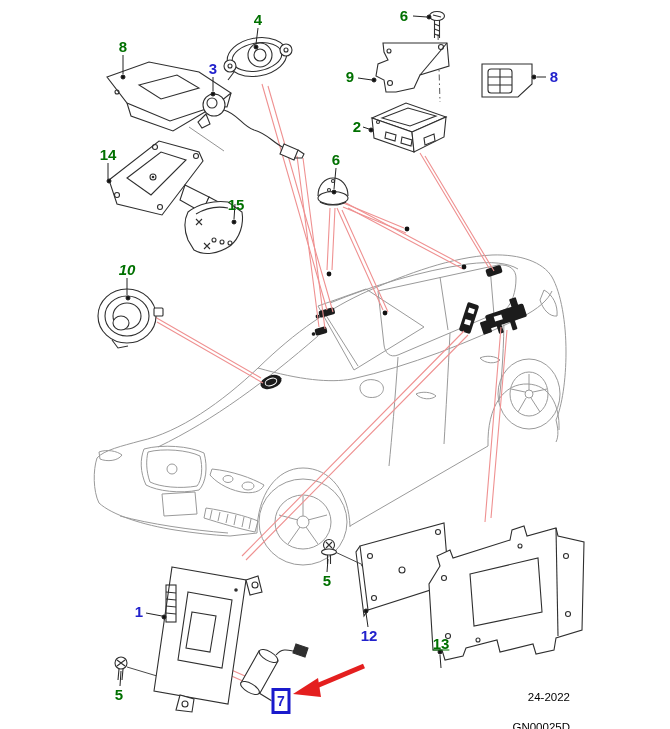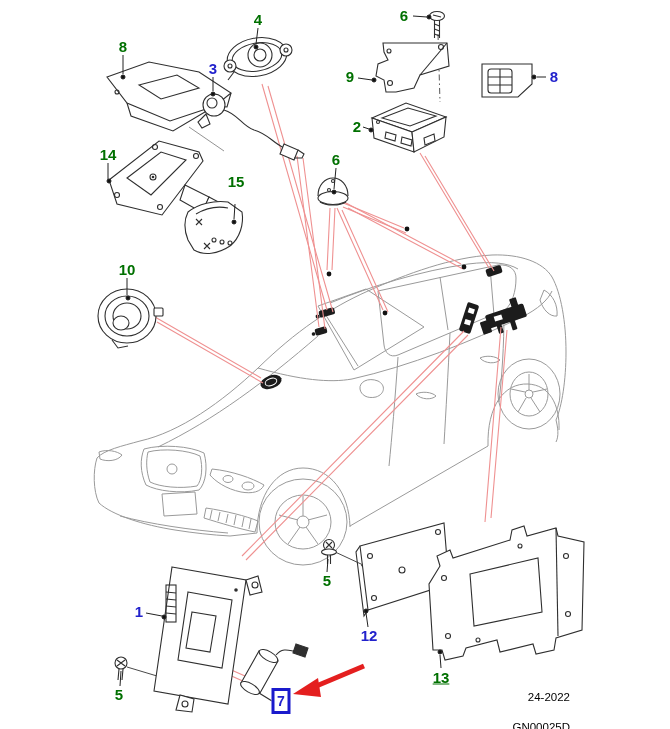--- a/index.html
+++ b/index.html
@@ -327,24 +327,24 @@
 
   <div class="plabel c-green" style="left: 123px; top: 46px;">8</div>
   <div class="plabel c-green" style="left: 108px; top: 154px; text-align: center;">14</div>
   <div class="plabel c-blue" style="left: 213px; top: 68px;">3</div>
   <div class="plabel c-green" style="left: 258px; top: 19px;">4</div>
   <div class="plabel c-green" style="left: 404px; top: 15px;">6</div>
   <div class="plabel c-green" style="left: 350px; top: 76px;">9</div>
   <div class="plabel c-green" style="left: 357px; top: 126px;">2</div>
   <div class="plabel c-blue" style="left: 554px; top: 76px;">8</div>
   <div class="plabel c-green" style="left: 336px; top: 159px;">6</div>
-  <div class="plabel c-green" style="left: 236px; top: 181px;">15</div>
-  <div class="plabel c-green" style="left: 127px; top: 269px;">10</div>
+  <div class="plabel c-green" style="left: 236px; top: 204px;">15</div>
+  <div class="plabel c-green" style="left: 127px; top: 269px; font-style: italic;">10</div>
   <div class="plabel c-blue" style="left: 139px; top: 611px;">1</div>
   <div class="plabel c-green" style="left: 119px; top: 694px;">5</div>
   <div class="plabel c-green" style="left: 327px; top: 580px;">5</div>
   <div class="plabel c-blue" style="left: 369px; top: 635px;">12</div>
-  <div class="plabel c-green" style="left: 441px; top: 677px; text-decoration: underline;">13</div>
+  <div class="plabel c-green" style="left: 441px; top: 643px; text-decoration: underline;">13</div>
   <div class="plabel c-blue boxed" style="left: 281px; top: 701px;">7</div>
 
   <div class="foot" style="top:691px;">24-2022</div>
   <div class="foot" style="top:721px;">GN00025D</div>
 </div>
 
 </body></html>

